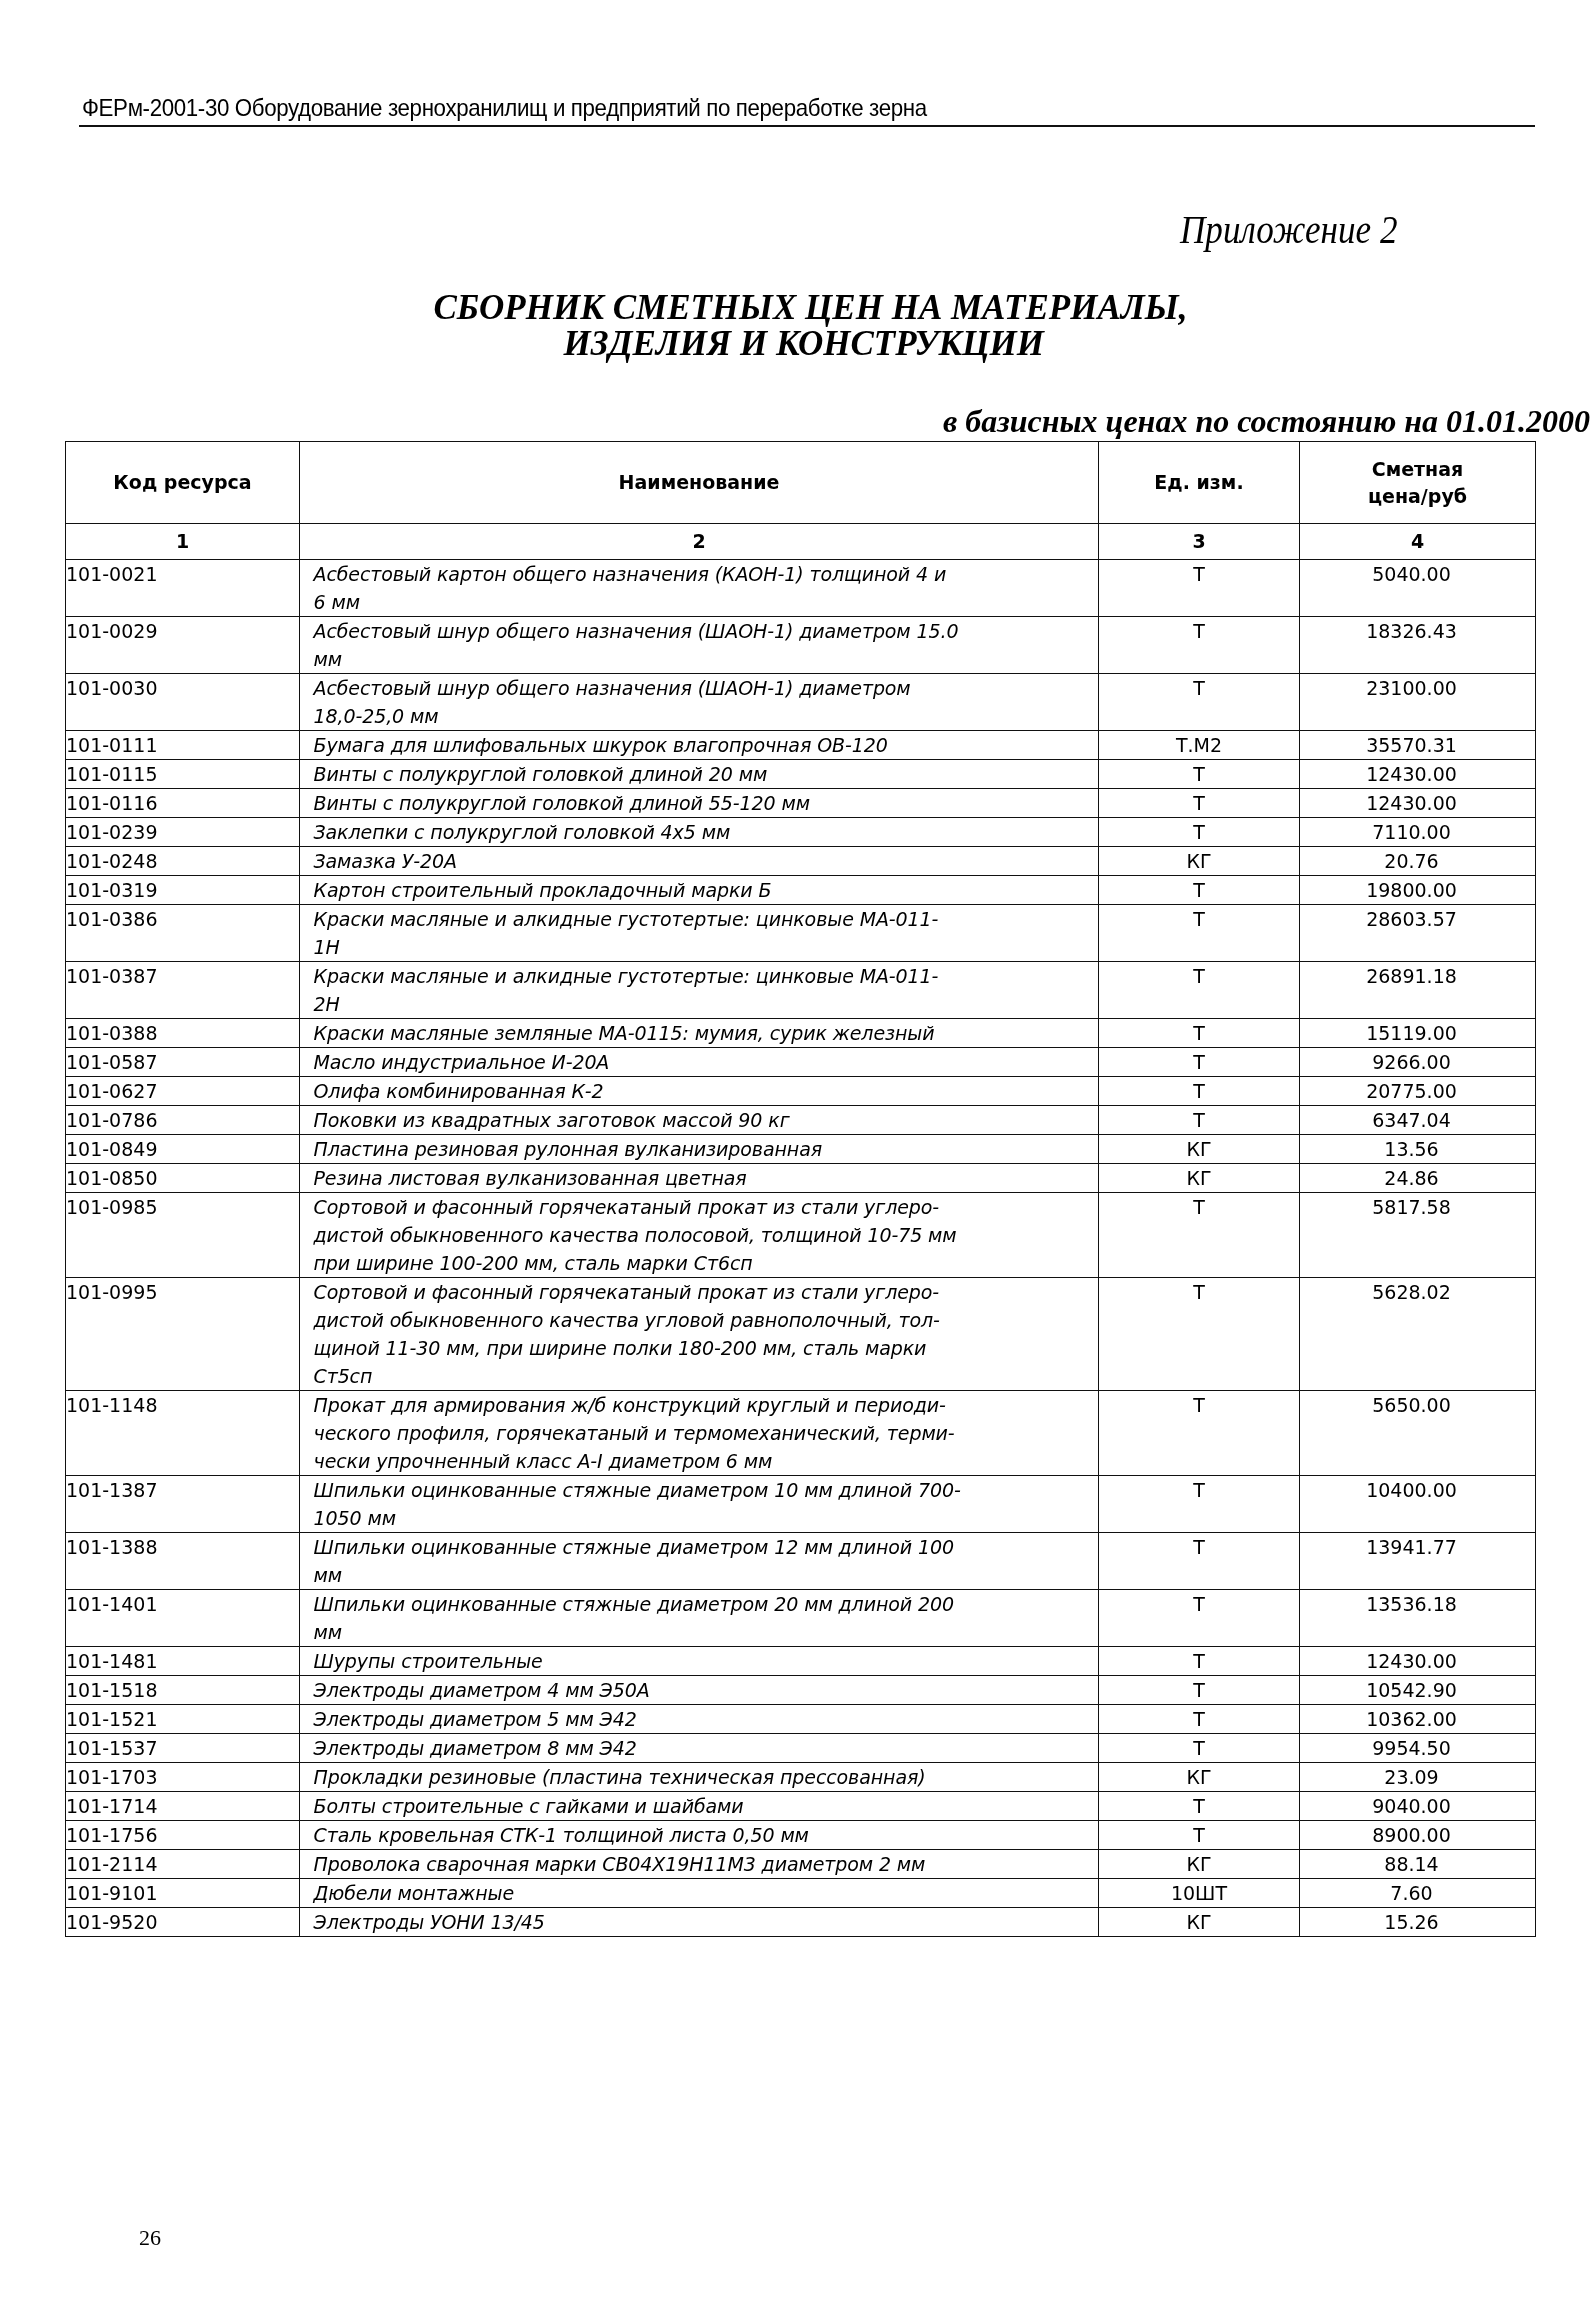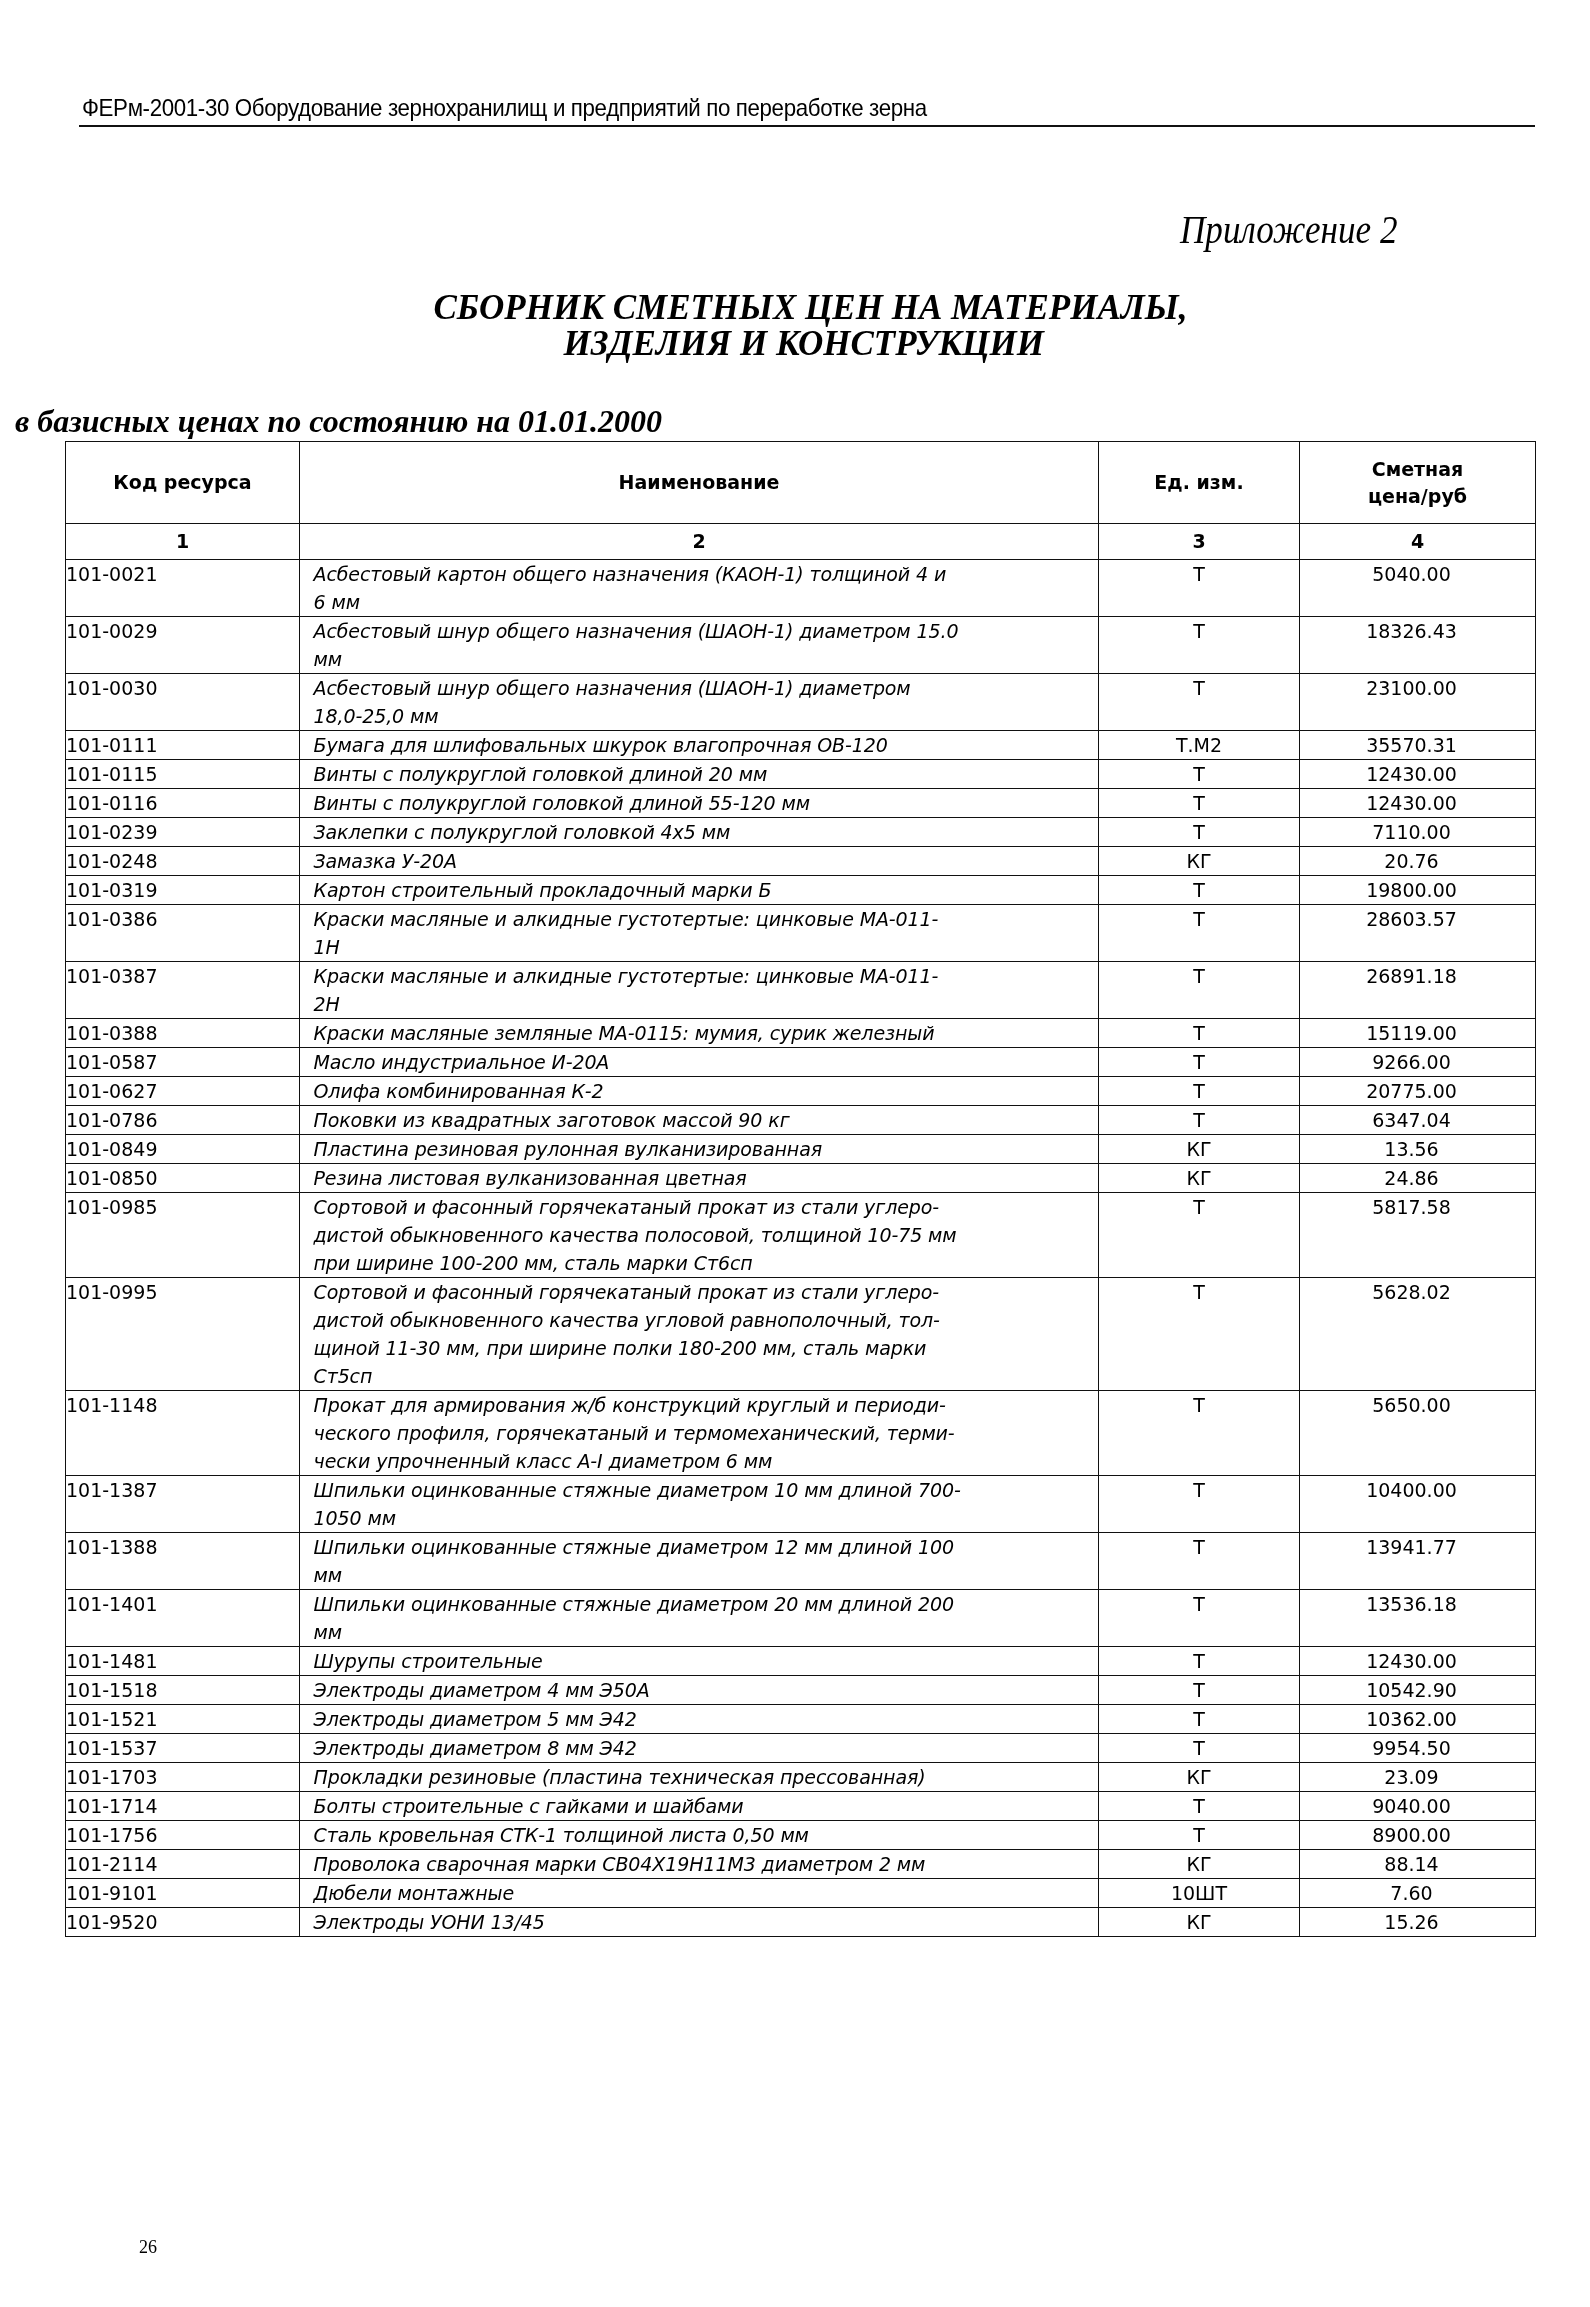--- a/index.html
+++ b/index.html
@@ -16,21 +16,21 @@
     transform: scaleX(0.9); transform-origin: left top;
   }
   .title {
     position: absolute; left: 0; width: 1590px; text-align: center;
     font-family: "Liberation Serif", serif; font-style: italic; font-weight: bold; font-size: 35px;
     white-space: nowrap;
   }
   .title-l1 { top: 288px; padding-left: 31px; box-sizing: border-box; }
   .title-l2 { top: 324px; padding-left: 17.5px; box-sizing: border-box; }
   .subtitle {
-    position: absolute; left: 0; width: 1590px; text-align: left; top: 403px;
+    position: absolute; left: 0; width: 1590px; text-align: right; top: 403px;
     font-family: "Liberation Serif", serif; font-style: italic; font-weight: bold; font-size: 32px;
     white-space: nowrap; padding-left: 15px; box-sizing: border-box;
   }
   table.price-table {
     position: absolute; left: 65px; top: 441px; width: 1471px;
     border-collapse: collapse; table-layout: fixed;
     font-family: "DejaVu Sans", sans-serif; font-size: 19px;
   }
   .price-table col.c1 { width: 234px; }
   .price-table col.c2 { width: 799px; }
@@ -42,21 +42,21 @@
   .price-table th { font-weight: bold; vertical-align: middle; text-align: center; line-height: 27px; }
   .price-table tr.hdr th { height: 81px; }
   .price-table tr.nums th { height: 35px; }
   .price-table td { line-height: 28px; height: 28px; }
   .price-table td.code { padding-right: 27px; }
   .price-table td.name { text-align: left; padding-left: 13.5px; white-space: pre-line; letter-spacing: -0.1px; font-style: italic; }
   .price-table td.unit { text-align: center; }
   .price-table td.price { text-align: center; padding-right: 12px; }
   .page-number {
     position: absolute; left: 139px; top: 2225px;
-    font-family: "Liberation Serif", serif; font-size: 18px; margin-top: 12px;
+    font-family: "Liberation Serif", serif; font-size: 22px;
   }
 </style>
 </head>
 <body>
 
 <div class="running-head">ФЕРм-2001-30 Оборудование зернохранилищ и предприятий по переработке зерна</div>
 <div class="head-rule"></div>
 
 <div class="appendix">Приложение 2</div>
 

